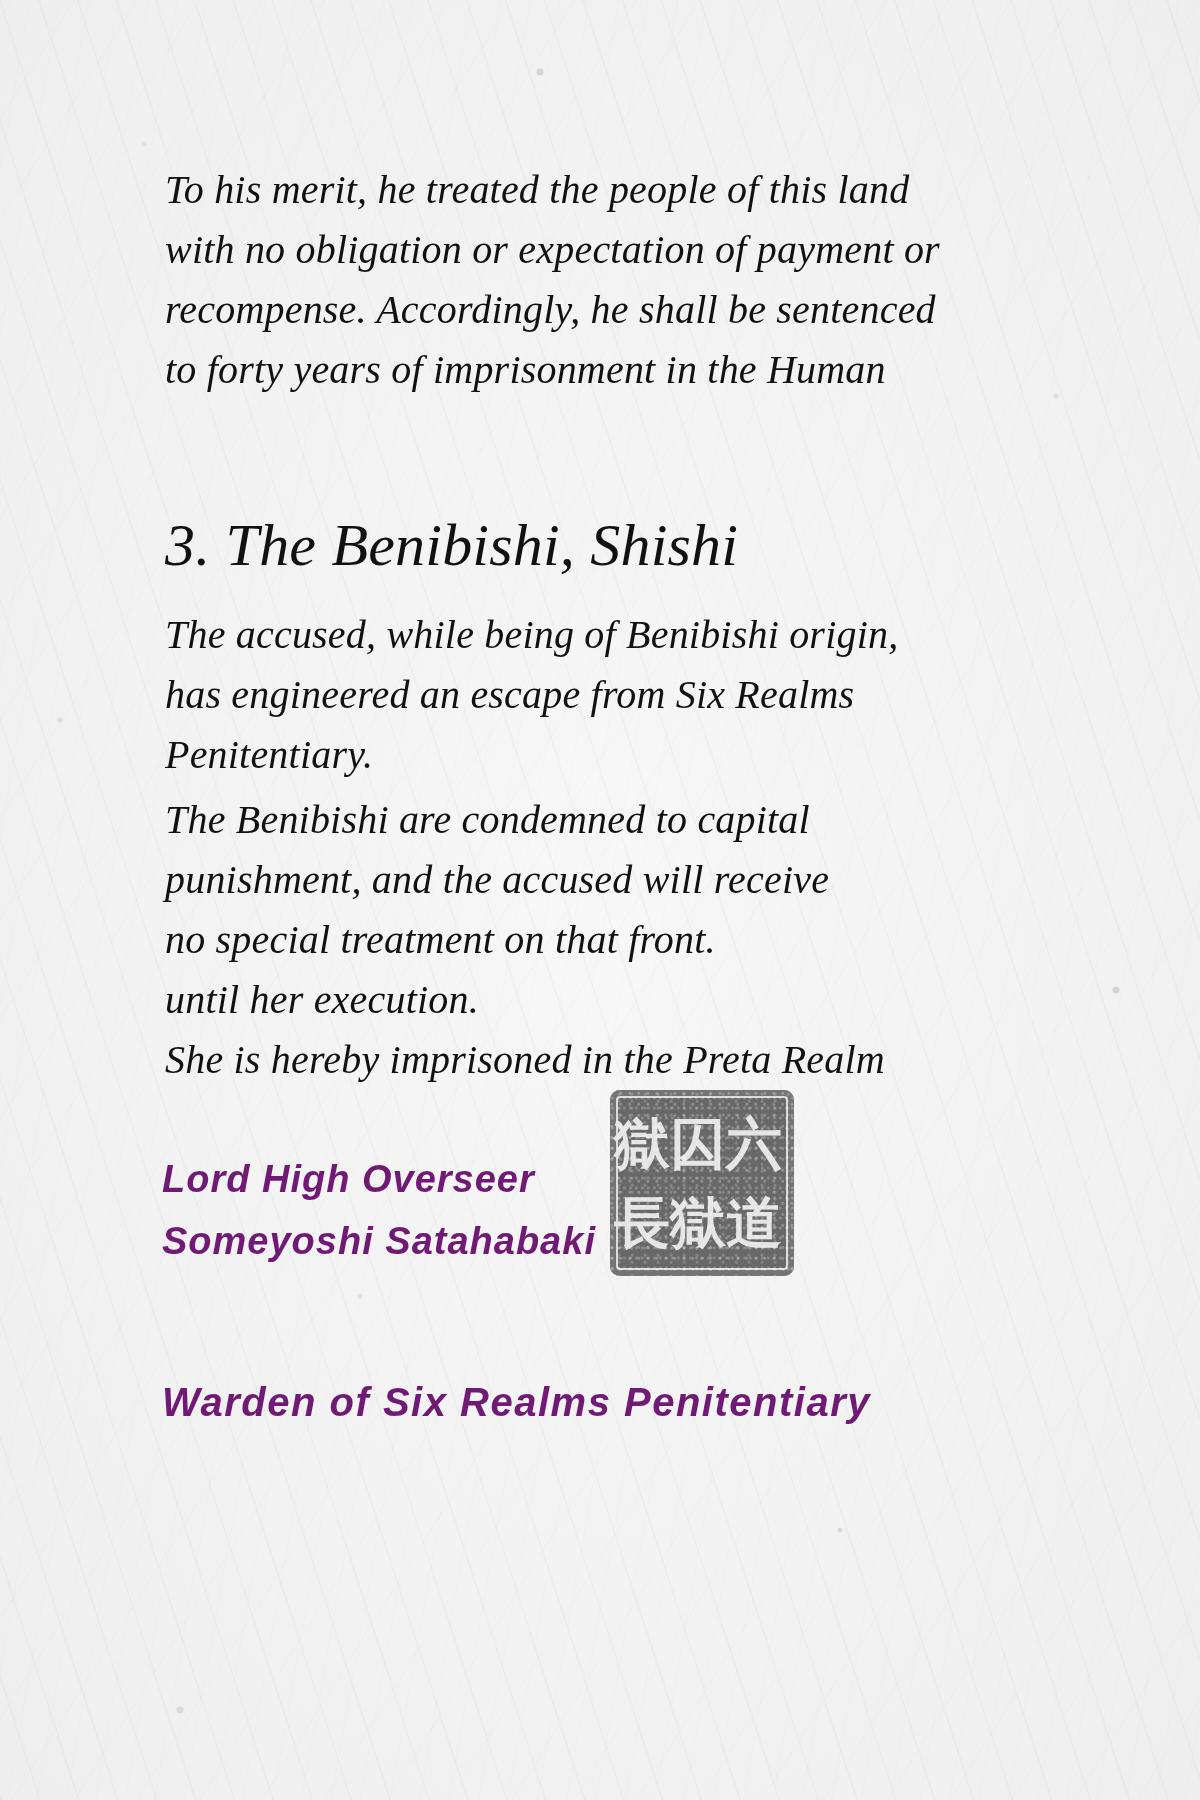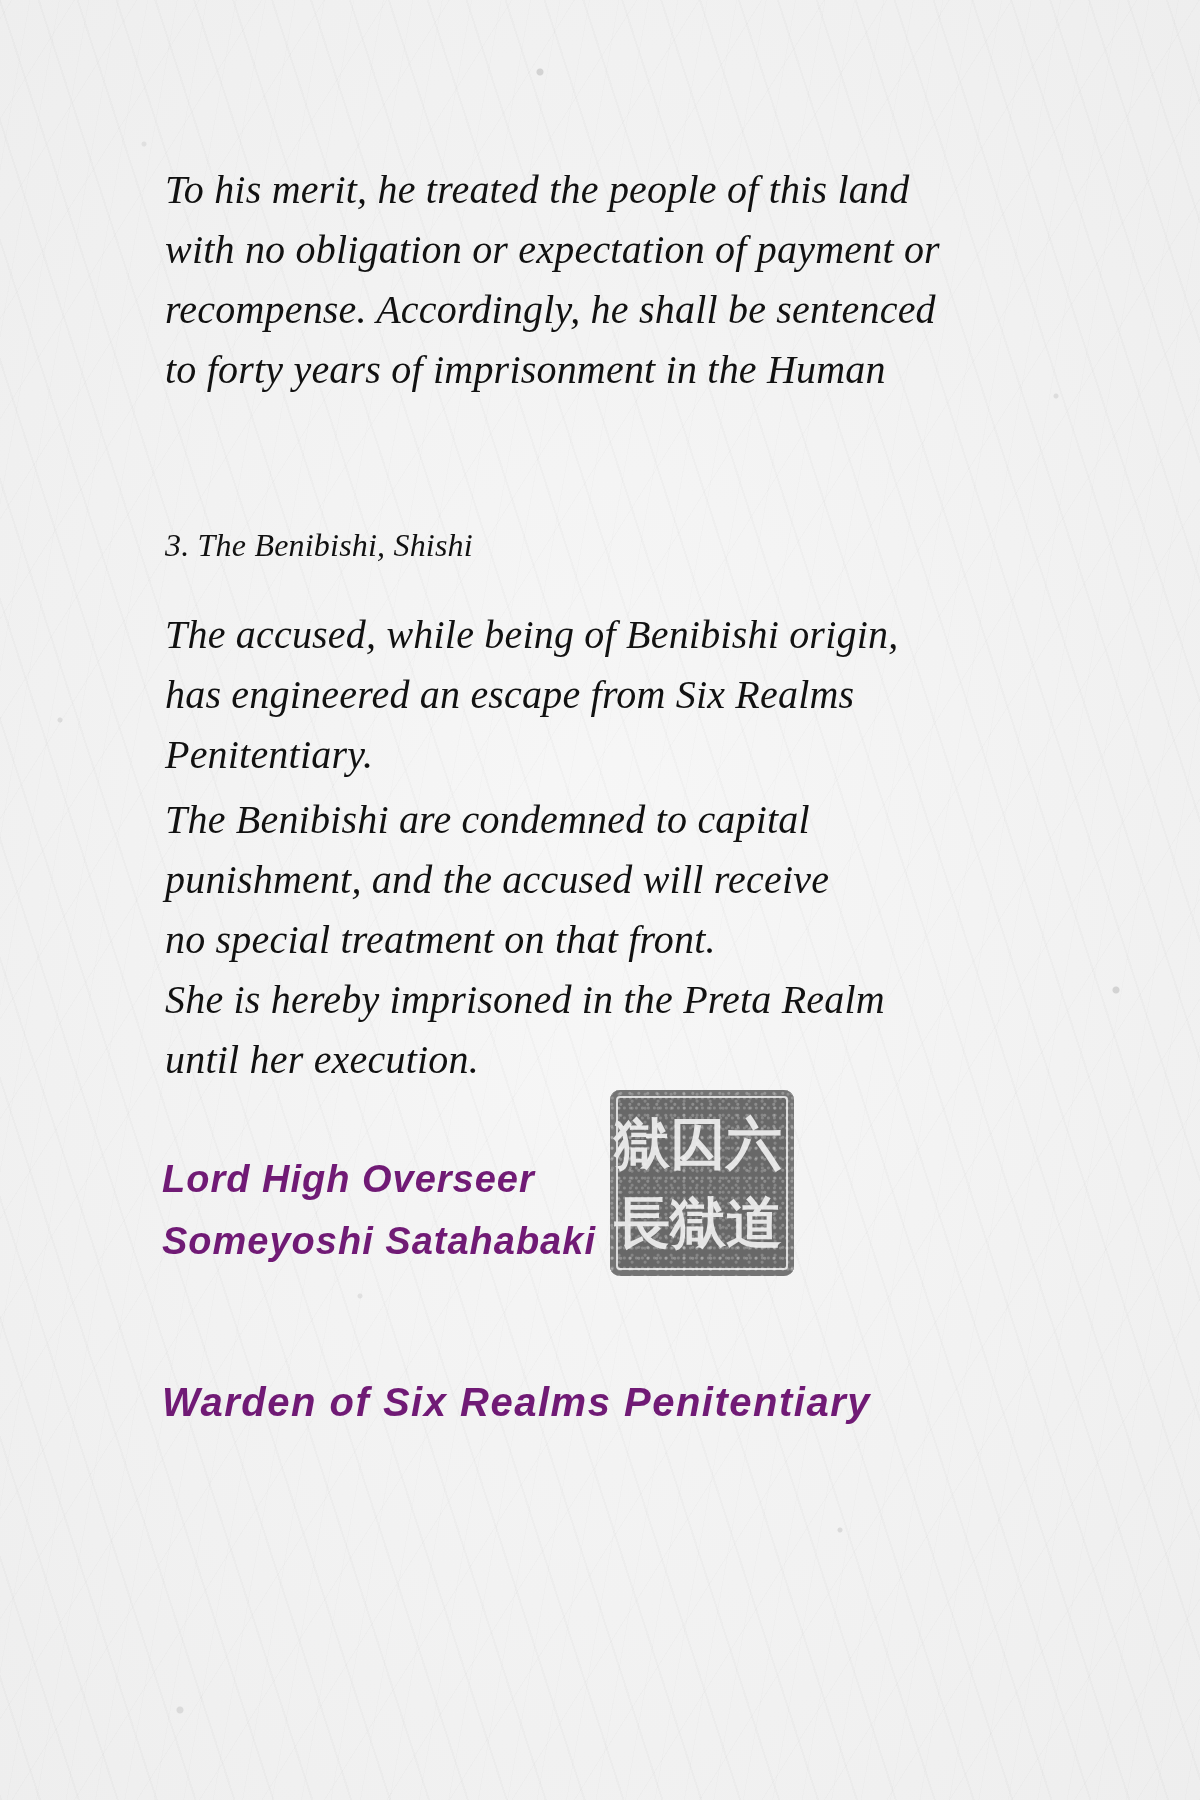--- a/index.html
+++ b/index.html
@@ -47,21 +47,21 @@
     .para .line {
       display: block;
       white-space: nowrap;
     }
     #para1 { top: 160px; }
     #heading {
       position: absolute;
       left: 165px;
       top: 515px;
       margin: 0;
-      font-size: 32px;
+      font-size: 60px;
       line-height: 60px;
       font-weight: normal;
       white-space: nowrap;
     }
     #para2 { top: 605px; }
     #para3 { top: 790px; }
 
     .signature {
       position: absolute;
       left: 162px;
@@ -134,22 +134,22 @@
   <p class="para script" id="para2">
     <span class="line">The accused, while being of Benibishi origin,</span>
     <span class="line">has engineered an escape from Six Realms</span>
     <span class="line">Penitentiary.</span>
   </p>
 
   <p class="para script" id="para3">
     <span class="line">The Benibishi are condemned to capital</span>
     <span class="line">punishment, and the accused will receive</span>
     <span class="line">no special treatment on that front.</span>
+    <span class="line">until her execution.</span>
     <span class="line">She is hereby imprisoned in the Preta Realm</span>
-    <span class="line">until her execution.</span>
   </p>
 
   <div class="seal">
     <span class="seal-char">六</span>
     <span class="seal-char">道</span>
     <span class="seal-char">囚</span>
     <span class="seal-char">獄</span>
     <span class="seal-char">獄</span>
     <span class="seal-char">長</span>
     <div class="seal-grain"></div>

